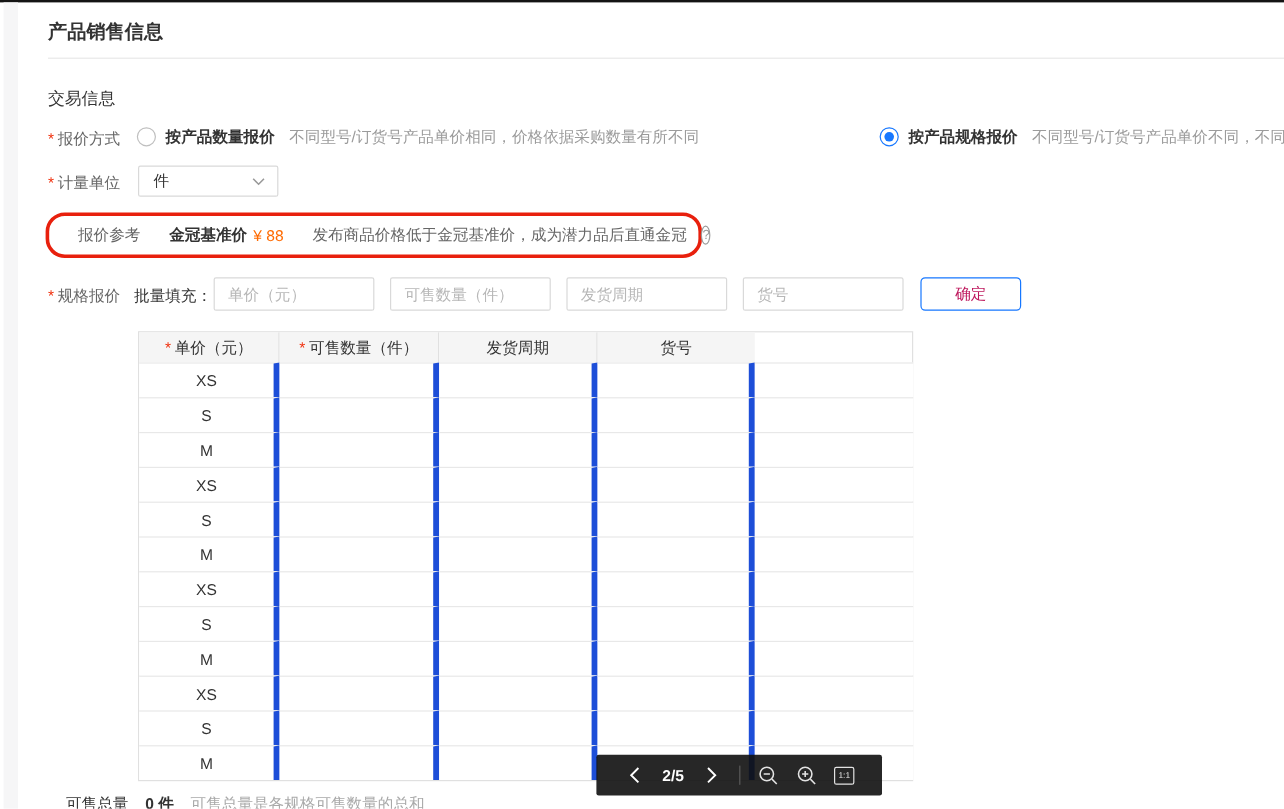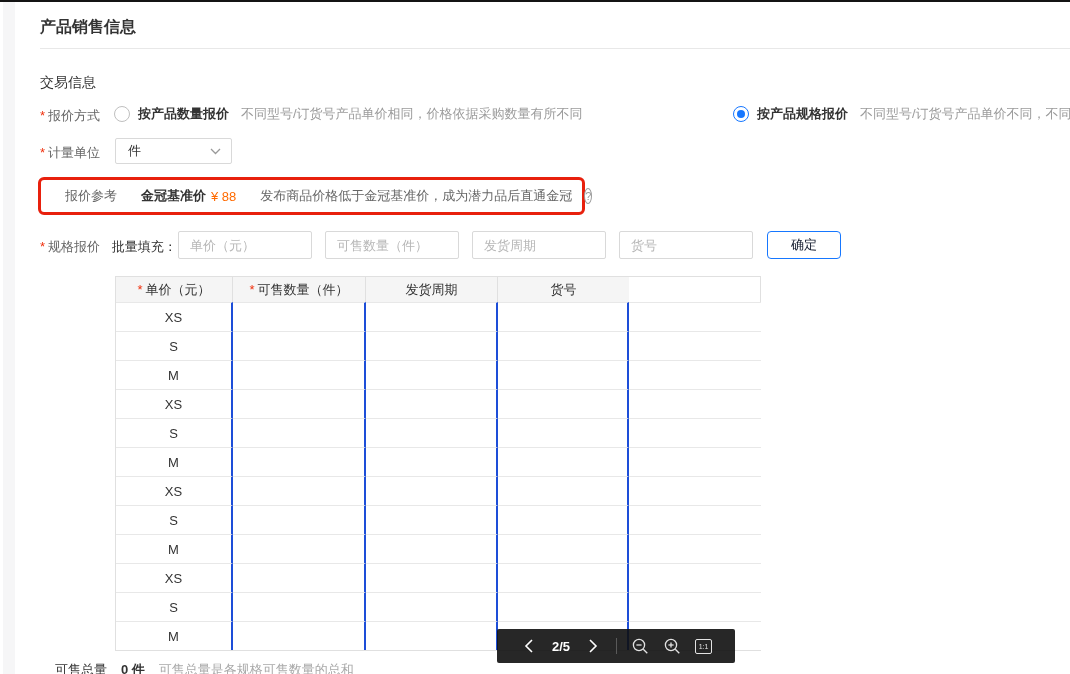--- a/index.html
+++ b/index.html
@@ -23,41 +23,41 @@
   .radio.selected::after { content:""; width:8px; height:8px; border-radius:50%; background:#1677ff; }
   .radio-label { font-size:13px; font-weight:bold; color:#333; margin-left:8px; }
   .radio-desc { font-size:13px; color:#9b9b9b; margin-left:12px; }
 
   .select-box { position:absolute; left:115px; top:138px; width:117px; height:26px; border:1px solid #d9d9d9;
     border-radius:2px; background:#fff; display:flex; align-items:center; padding:0 10px 0 12px;
     font-size:13px; color:#333; cursor:pointer; }
   .select-box .val { flex:1; }
 
   .ref-box { position:absolute; left:38px; top:177px; width:547px; height:38px; border:3px solid #e8200d;
-    border-radius:6px; background:#fff; display:flex; align-items:center; padding-left:24px; white-space:nowrap; }
+    border-radius:16px; background:#fff; display:flex; align-items:center; padding-left:24px; white-space:nowrap; }
   .ref-label { font-size:13px; color:#666; }
   .ref-benchmark { font-size:13px; font-weight:bold; color:#333; margin-left:24px; }
   .ref-price { font-size:13px; color:#ff6a00; margin-left:5px; }
   .ref-desc { font-size:13px; color:#666; margin-left:24px; }
   .help-icon { width:16px; height:16px; border:1px solid #9b9b9b; border-radius:50%; margin-left:12px;
     display:inline-flex; align-items:center; justify-content:center; font-size:11px; color:#9b9b9b; cursor:pointer; }
 
   .batch-row { position:absolute; left:178px; top:231px; display:flex; gap:13px; align-items:center; }
   .batch-input { width:134px; height:28px; border:1px solid #d9d9d9; border-radius:2px; padding:0 11px;
     font-size:13px; color:#333; outline:none; font-family:inherit; }
   .batch-input::placeholder { color:#b7b7b7; }
-  .confirm-btn { width:74px; height:28px; margin-left:1px; background:#fff; border:1px solid #1677ff;
-    border-radius:4px; color:#0f172a; font-size:13px; cursor:pointer; font-family:inherit; }
+  .confirm-btn { width:84px; height:28px; margin-left:1px; background:#fff; border:1px solid #1677ff;
+    border-radius:4px; color:#be185d; font-size:13px; cursor:pointer; font-family:inherit; }
 
   .spec-table { position:absolute; left:115px; top:276px; width:646px; border:1px solid #e0e0e0; background:#fff; }
   .thead, .tr { display:grid; grid-template-columns:117px 133px 132px 131px 132px; }
   .th { height:25px; background:#f5f5f5; border-right:1px solid #e0e0e0; display:flex; align-items:center;
     justify-content:center; font-size:13px; color:#333; white-space:nowrap; }
   .th:last-child { border-right:none; }
-  .td { height:29px; border-right:2px solid #1d4ed8; border-top:1px solid #e8e8e8; display:flex;
+  .td { height:29px; border-right:5px solid #1d4ed8; border-top:1px solid #e8e8e8; display:flex;
     align-items:center; justify-content:center; font-size:13px; color:#333; background:#fff; }
   .td:last-child { border-right:none; }
 
   .pager { position:absolute; left:497px; top:629px; width:238px; height:34px; background:rgba(16,16,16,0.9);
     border-radius:2px; display:flex; align-items:center; justify-content:center; gap:14px; }
   .pager-btn { display:inline-flex; align-items:center; justify-content:center; width:18px; height:18px; cursor:pointer; }
   .pager-count { color:#fff; font-size:13px; font-weight:bold; }
   .pager-sep { width:1px; height:16px; background:#5a5a5a; }
   .actual-size { min-width:17px; height:15px; border:1px solid #e3e3e3; border-radius:2px; color:#e3e3e3;
     font-size:7px; display:inline-flex; align-items:center; justify-content:center; padding:0 1px; cursor:pointer; }

